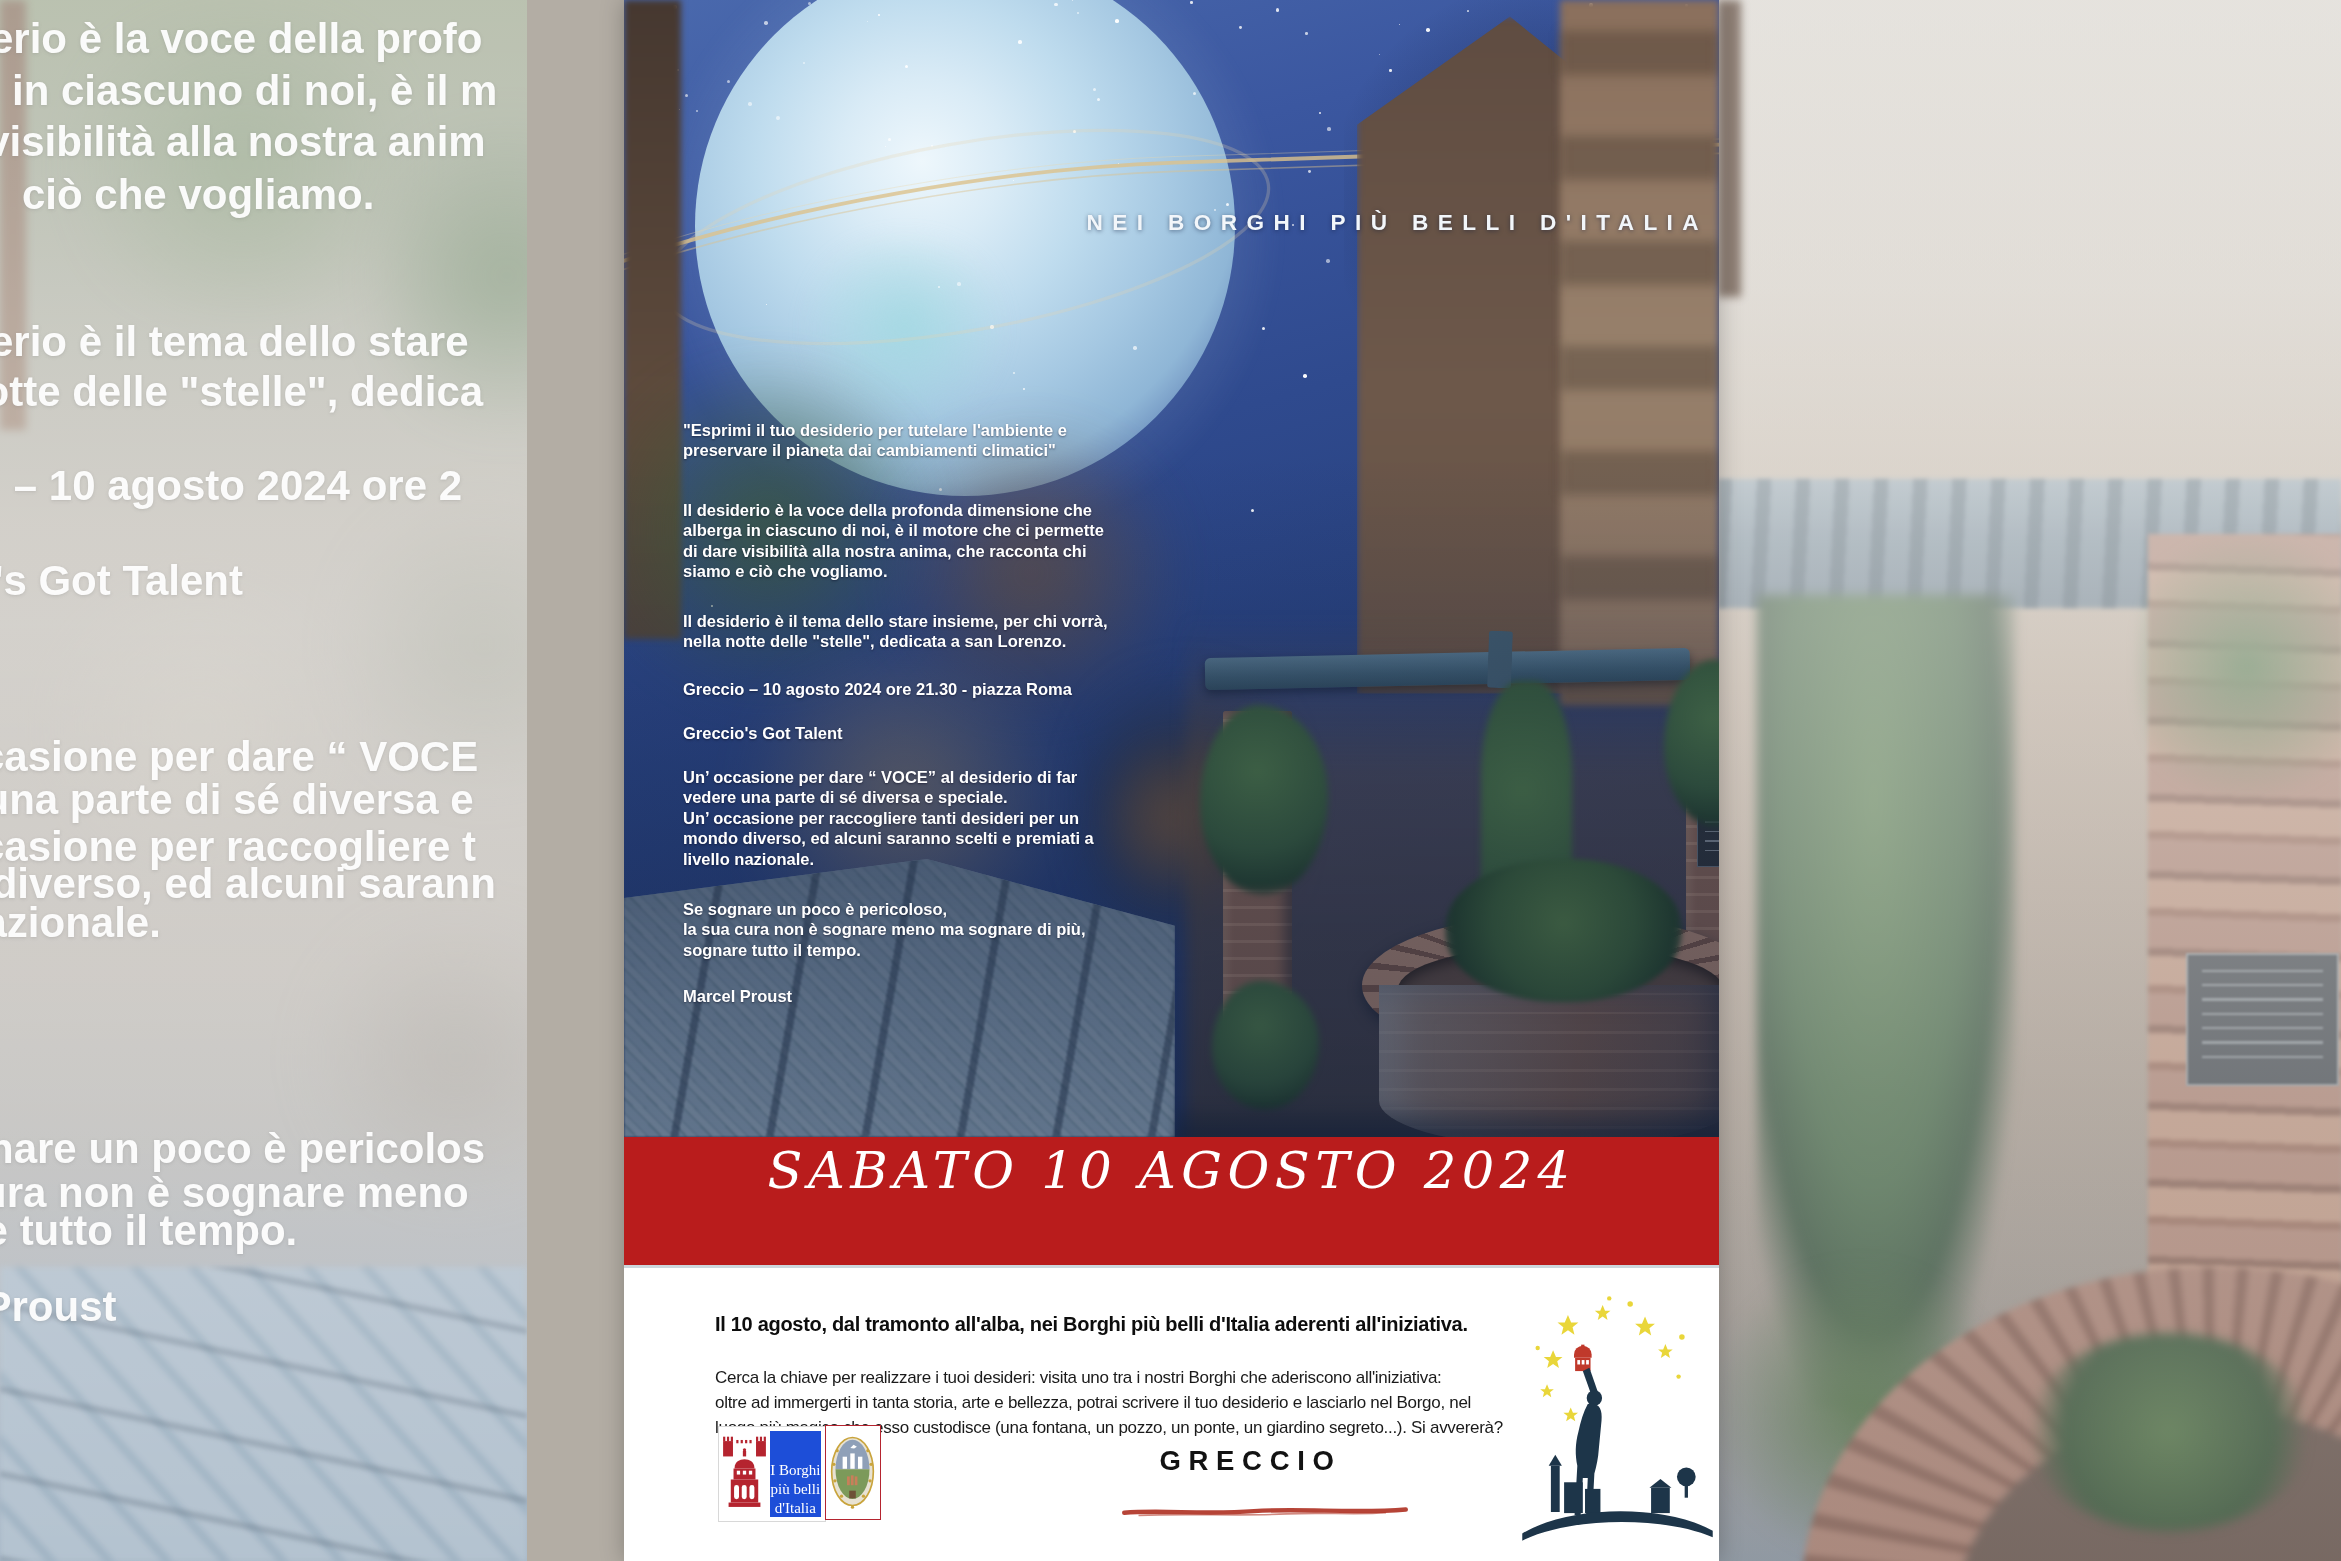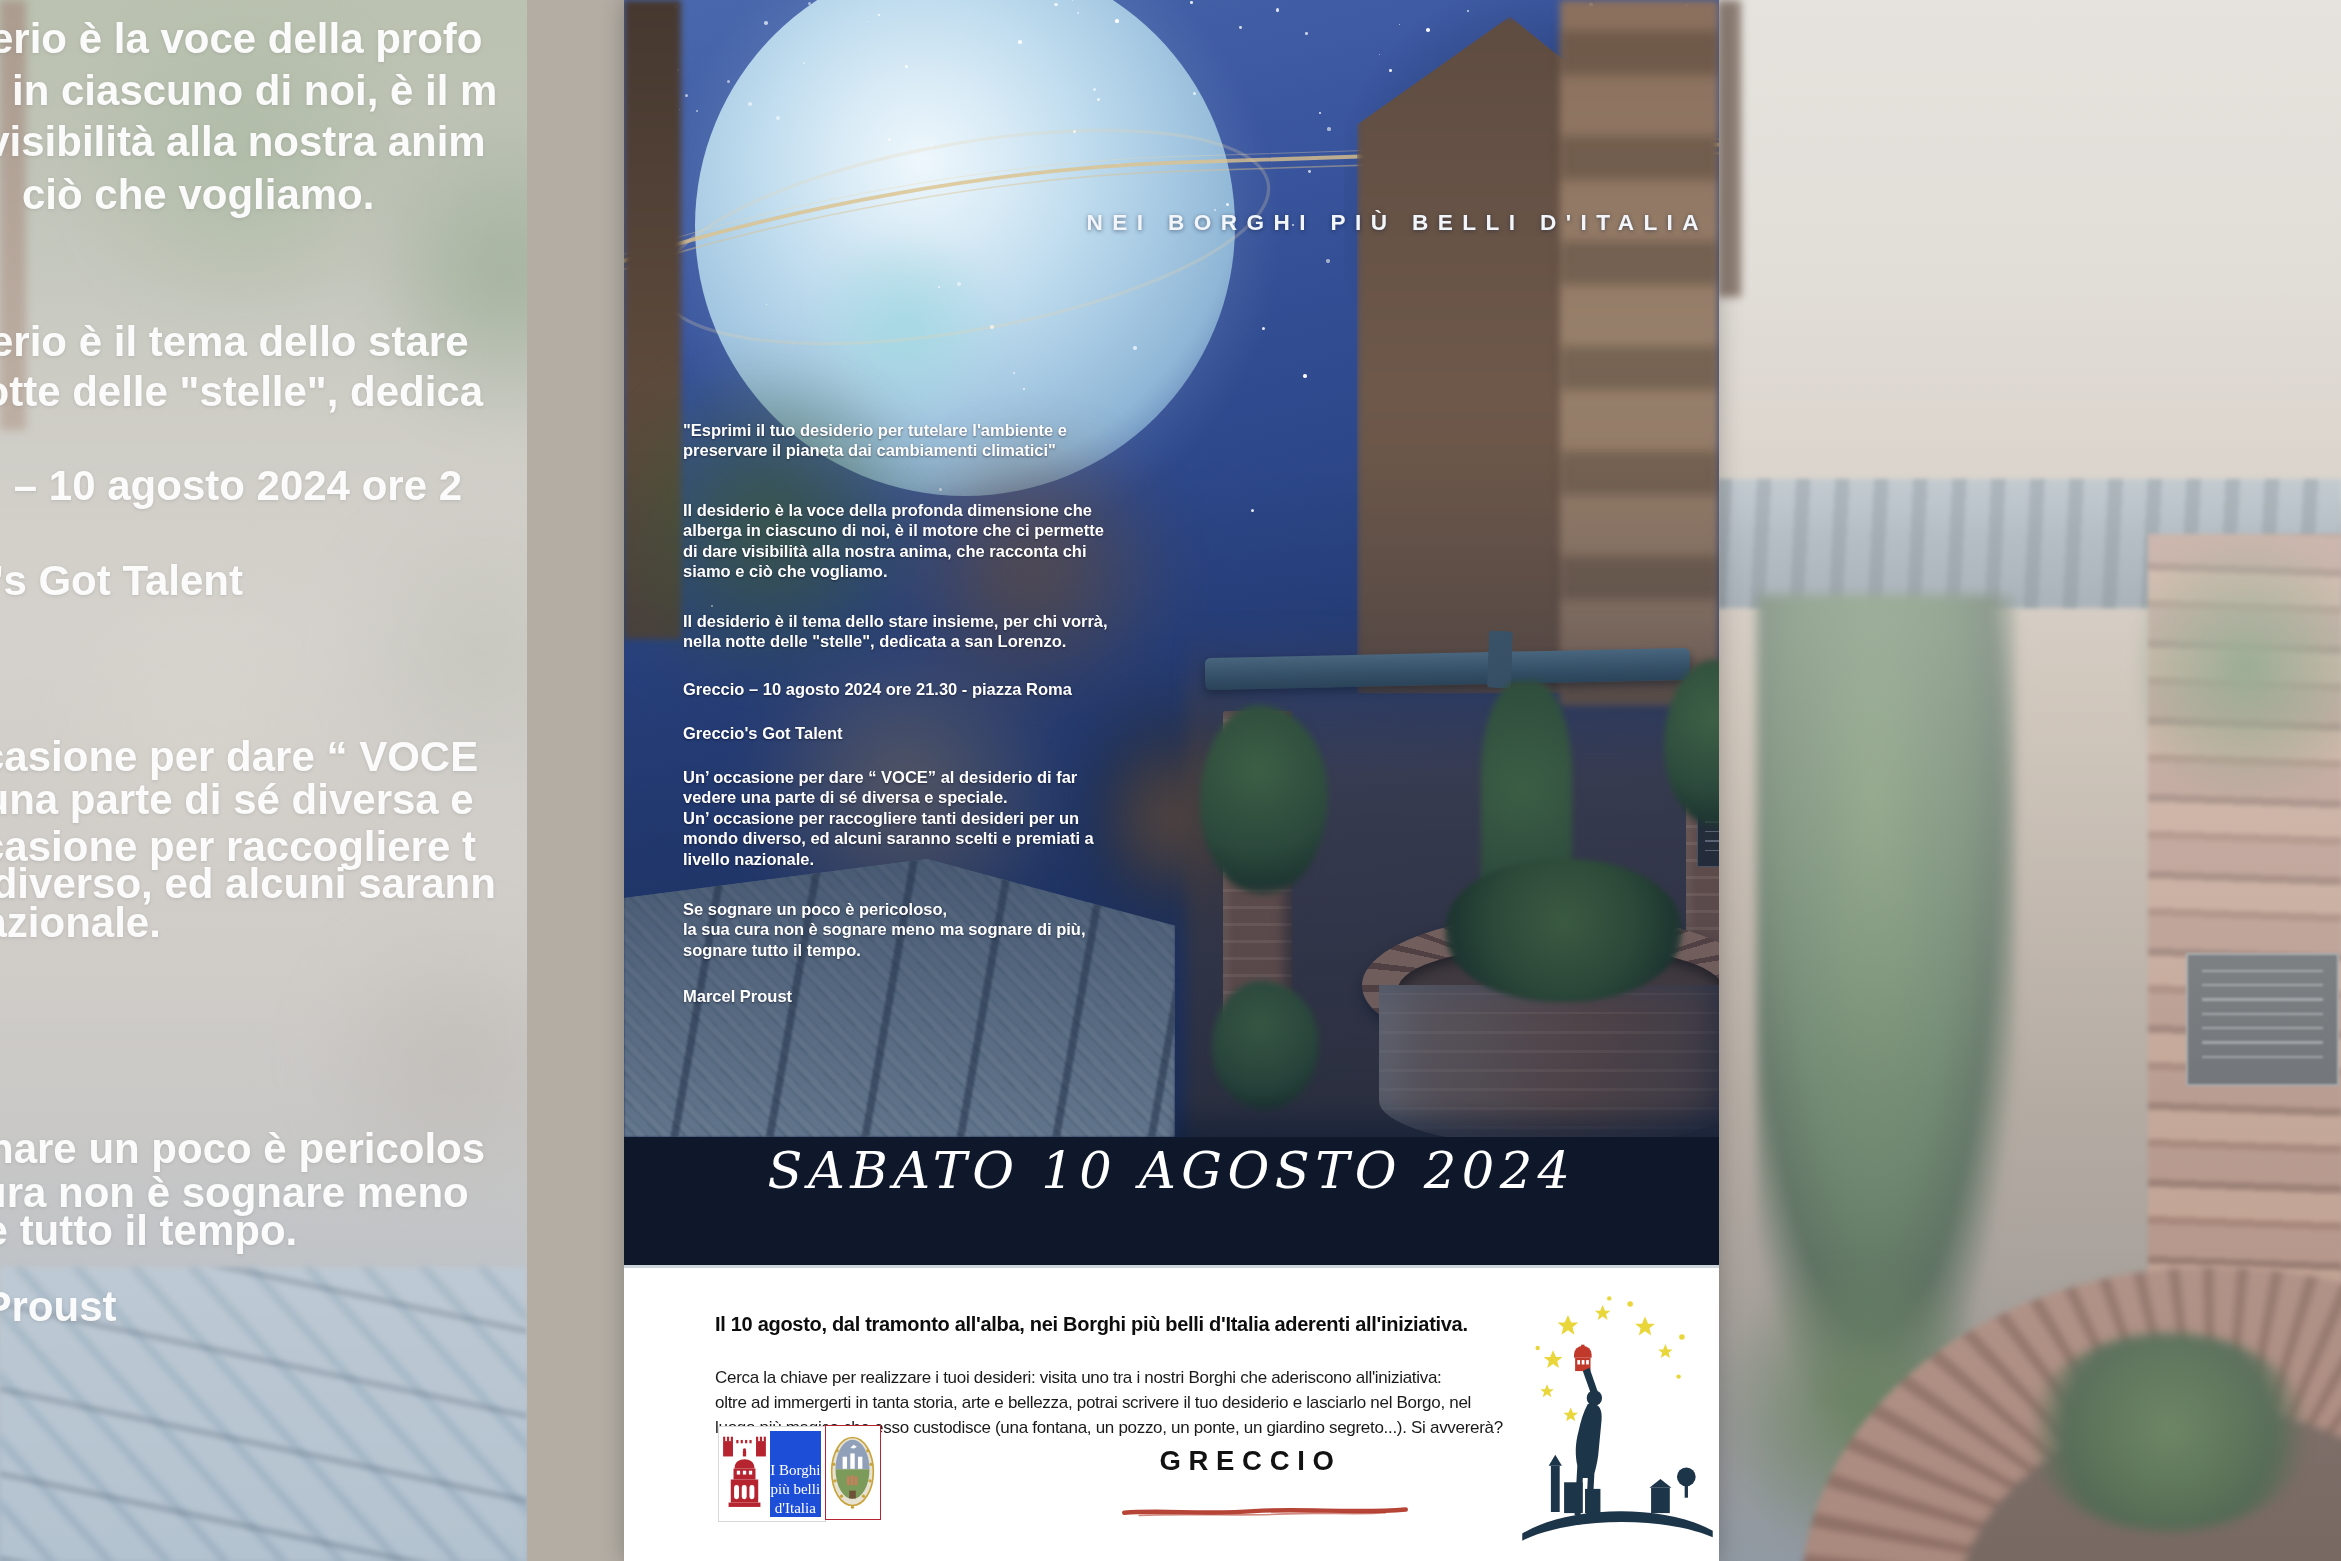--- a/index.html
+++ b/index.html
@@ -105,21 +105,21 @@
   
   .p-title{position:absolute;left:110px;top:87px;width:974px;text-align:center;color:#fff;
     font-family:"DejaVu Serif",serif;font-weight:700;font-size:69px;letter-spacing:1.1px;
     text-shadow:0 0 14.3px rgba(30,50,100,.65),0 2.8px 6.6px rgba(15,25,55,.4);}
   .p-sub{position:absolute;left:110px;top:210px;width:974px;text-align:right;color:#f2f6fa;
     font-weight:700;font-size:22.6px;letter-spacing:9.4px;text-shadow:0 1.1px 4.4px rgba(15,25,55,.5);}
   .p-block{position:absolute;left:59px;width:512px;color:#fff;font-weight:700;font-size:16.5px;line-height:20.4px;
     white-space:pre-line;text-shadow:0 0.6px 2.2px rgba(0,0,25,.5);}
 
   
-  .banner{position:absolute;left:0;top:1137px;width:1095px;height:128px;background:#0f172a;border-bottom:3.3px solid #cdd6dc;}
+  .banner{position:absolute;left:0;top:1137px;width:1095px;height:128px;background:#b91c1c;border-bottom:3.3px solid #cdd6dc;}
   .banner-title{position:absolute;left:0;top:4.4px;width:100%;text-align:center;color:#fff;
     font-family:"DejaVu Serif",serif;font-style:italic;font-weight:400;font-size:51px;letter-spacing:5.5px;}
   .banner-sub{position:absolute;left:0;top:78px;width:100%;text-align:center;color:#eef3f6;font-size:25px;letter-spacing:0.6px;}
 
   
   .footer{position:absolute;left:0;top:1268px;width:1095px;height:293px;background:#fff;border-bottom:4.4px solid #e2e2e2;}
   .f-bold{position:absolute;left:91px;top:45px;font-size:20px;font-weight:700;color:#0d0d0d;letter-spacing:-0.3px;}
   .f-body{position:absolute;left:91px;top:97px;font-size:17px;color:#1a1a1a;line-height:25px;letter-spacing:-0.3px;white-space:pre-line;}
   .borghi-logo{position:absolute;left:94px;top:158px;width:106px;height:94px;background:#fff;border:0.6px solid #d8d8d8;}
   .bl-red{position:absolute;left:51px;top:4.4px;right:4.4px;bottom:4.4px;background:#1d4ed8;color:#fff;

